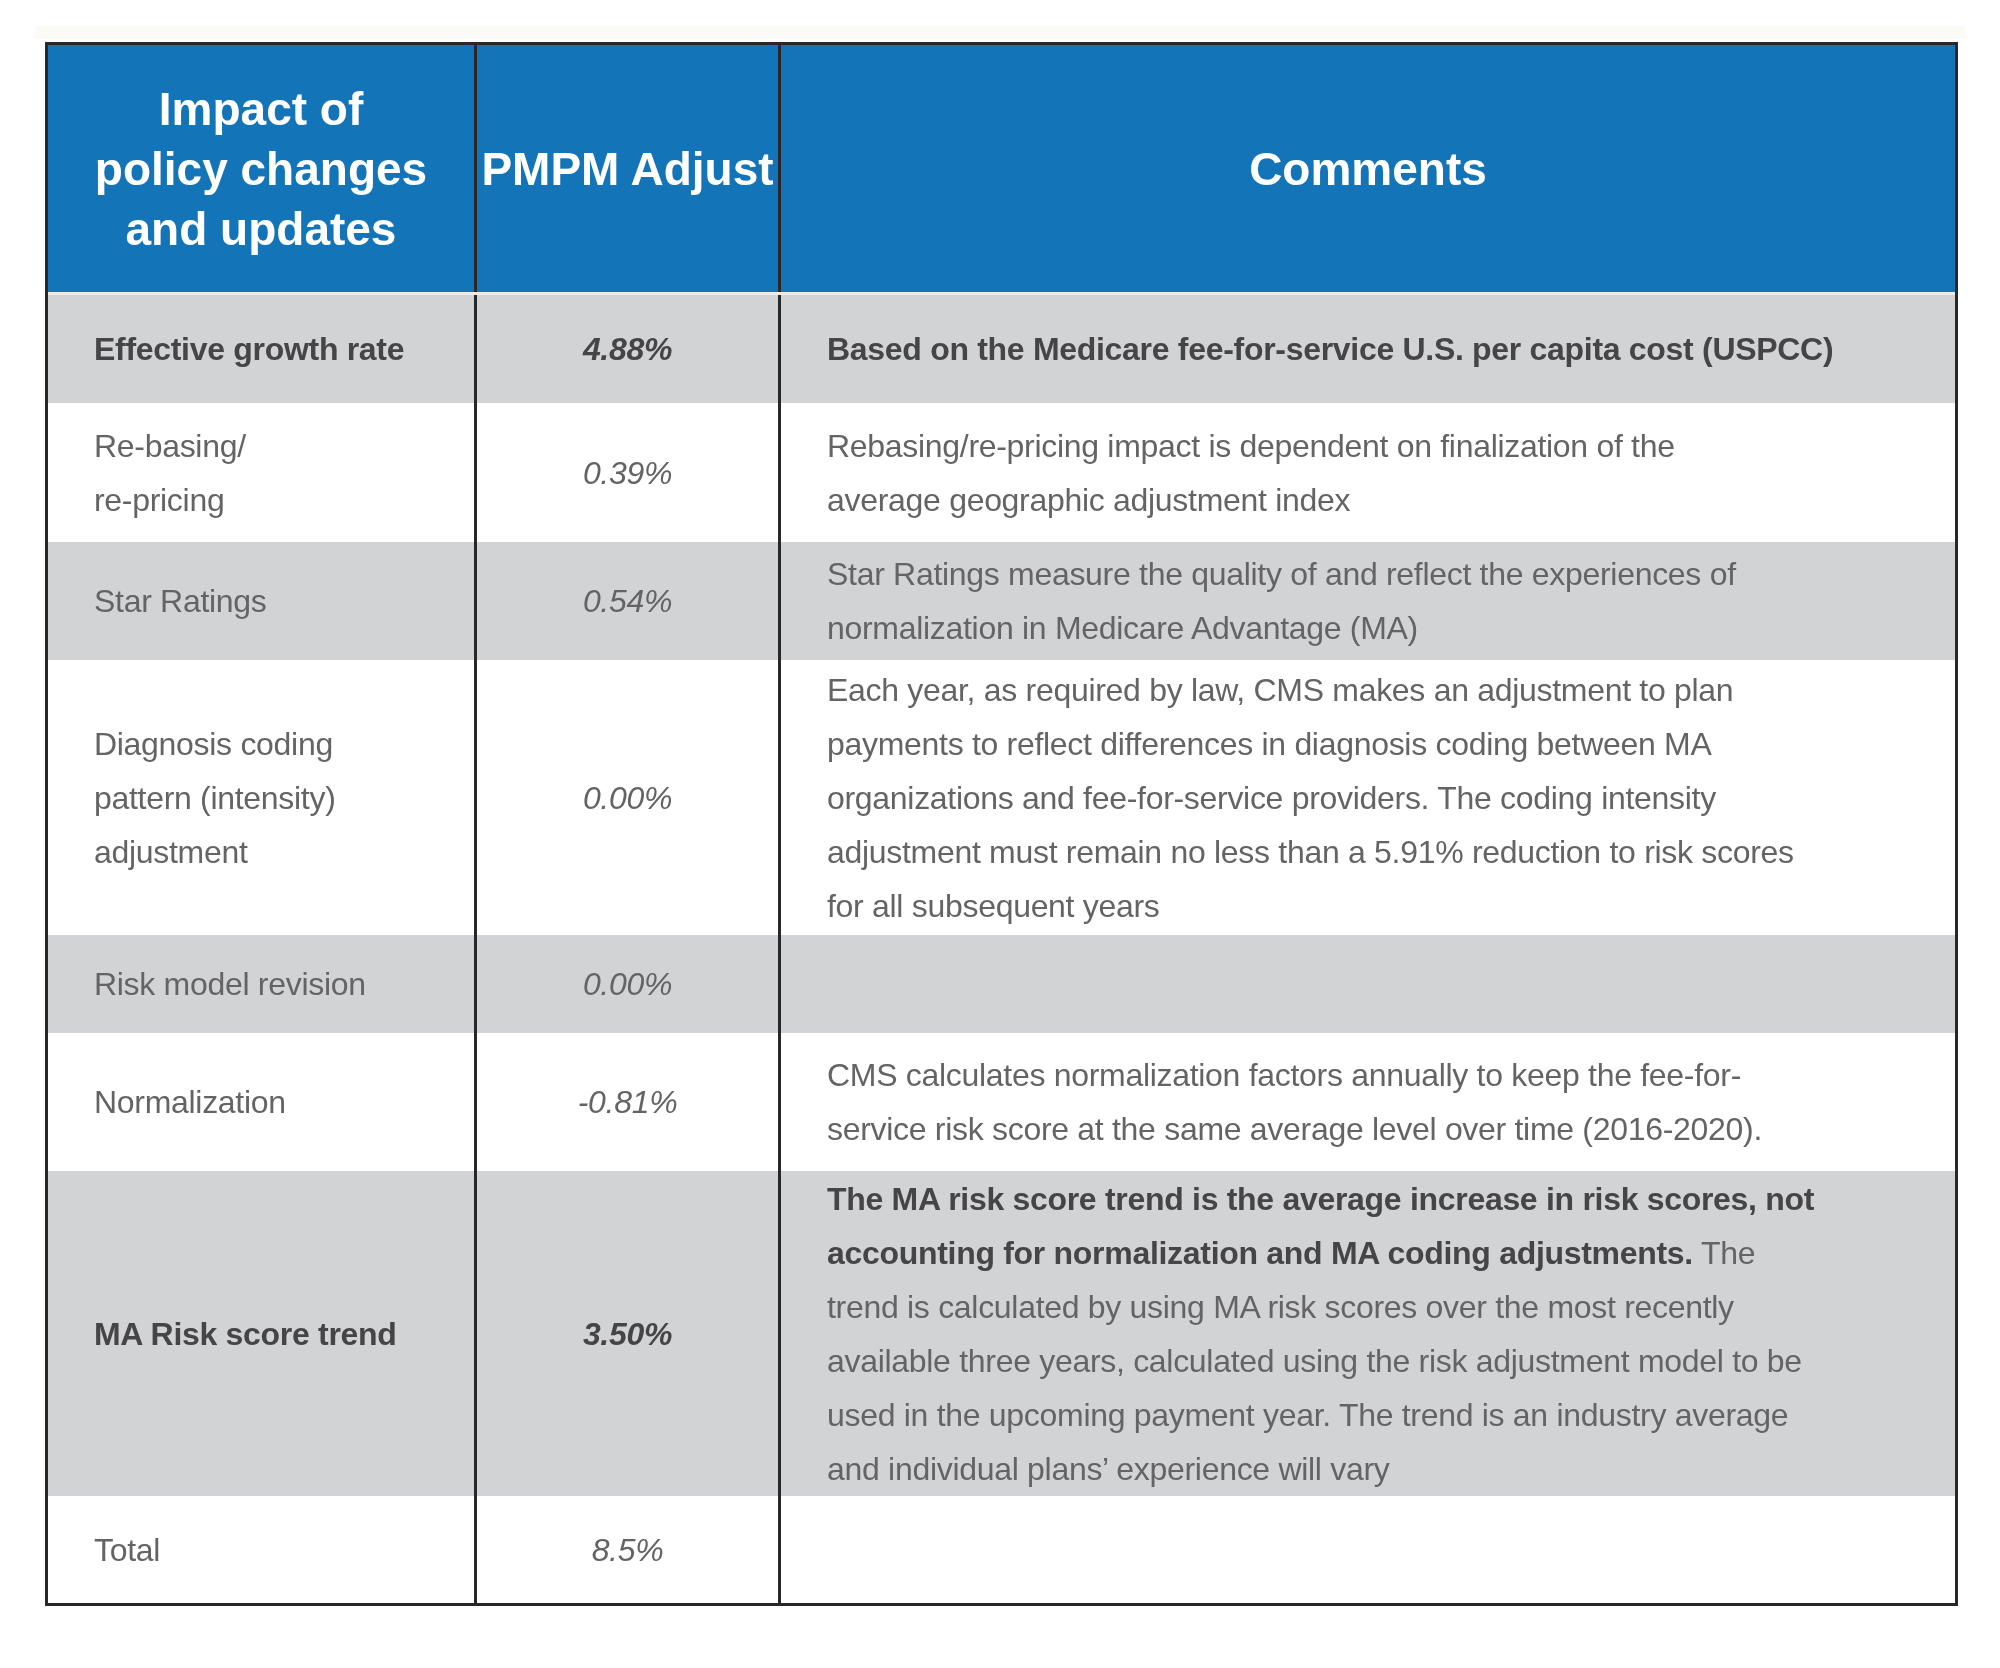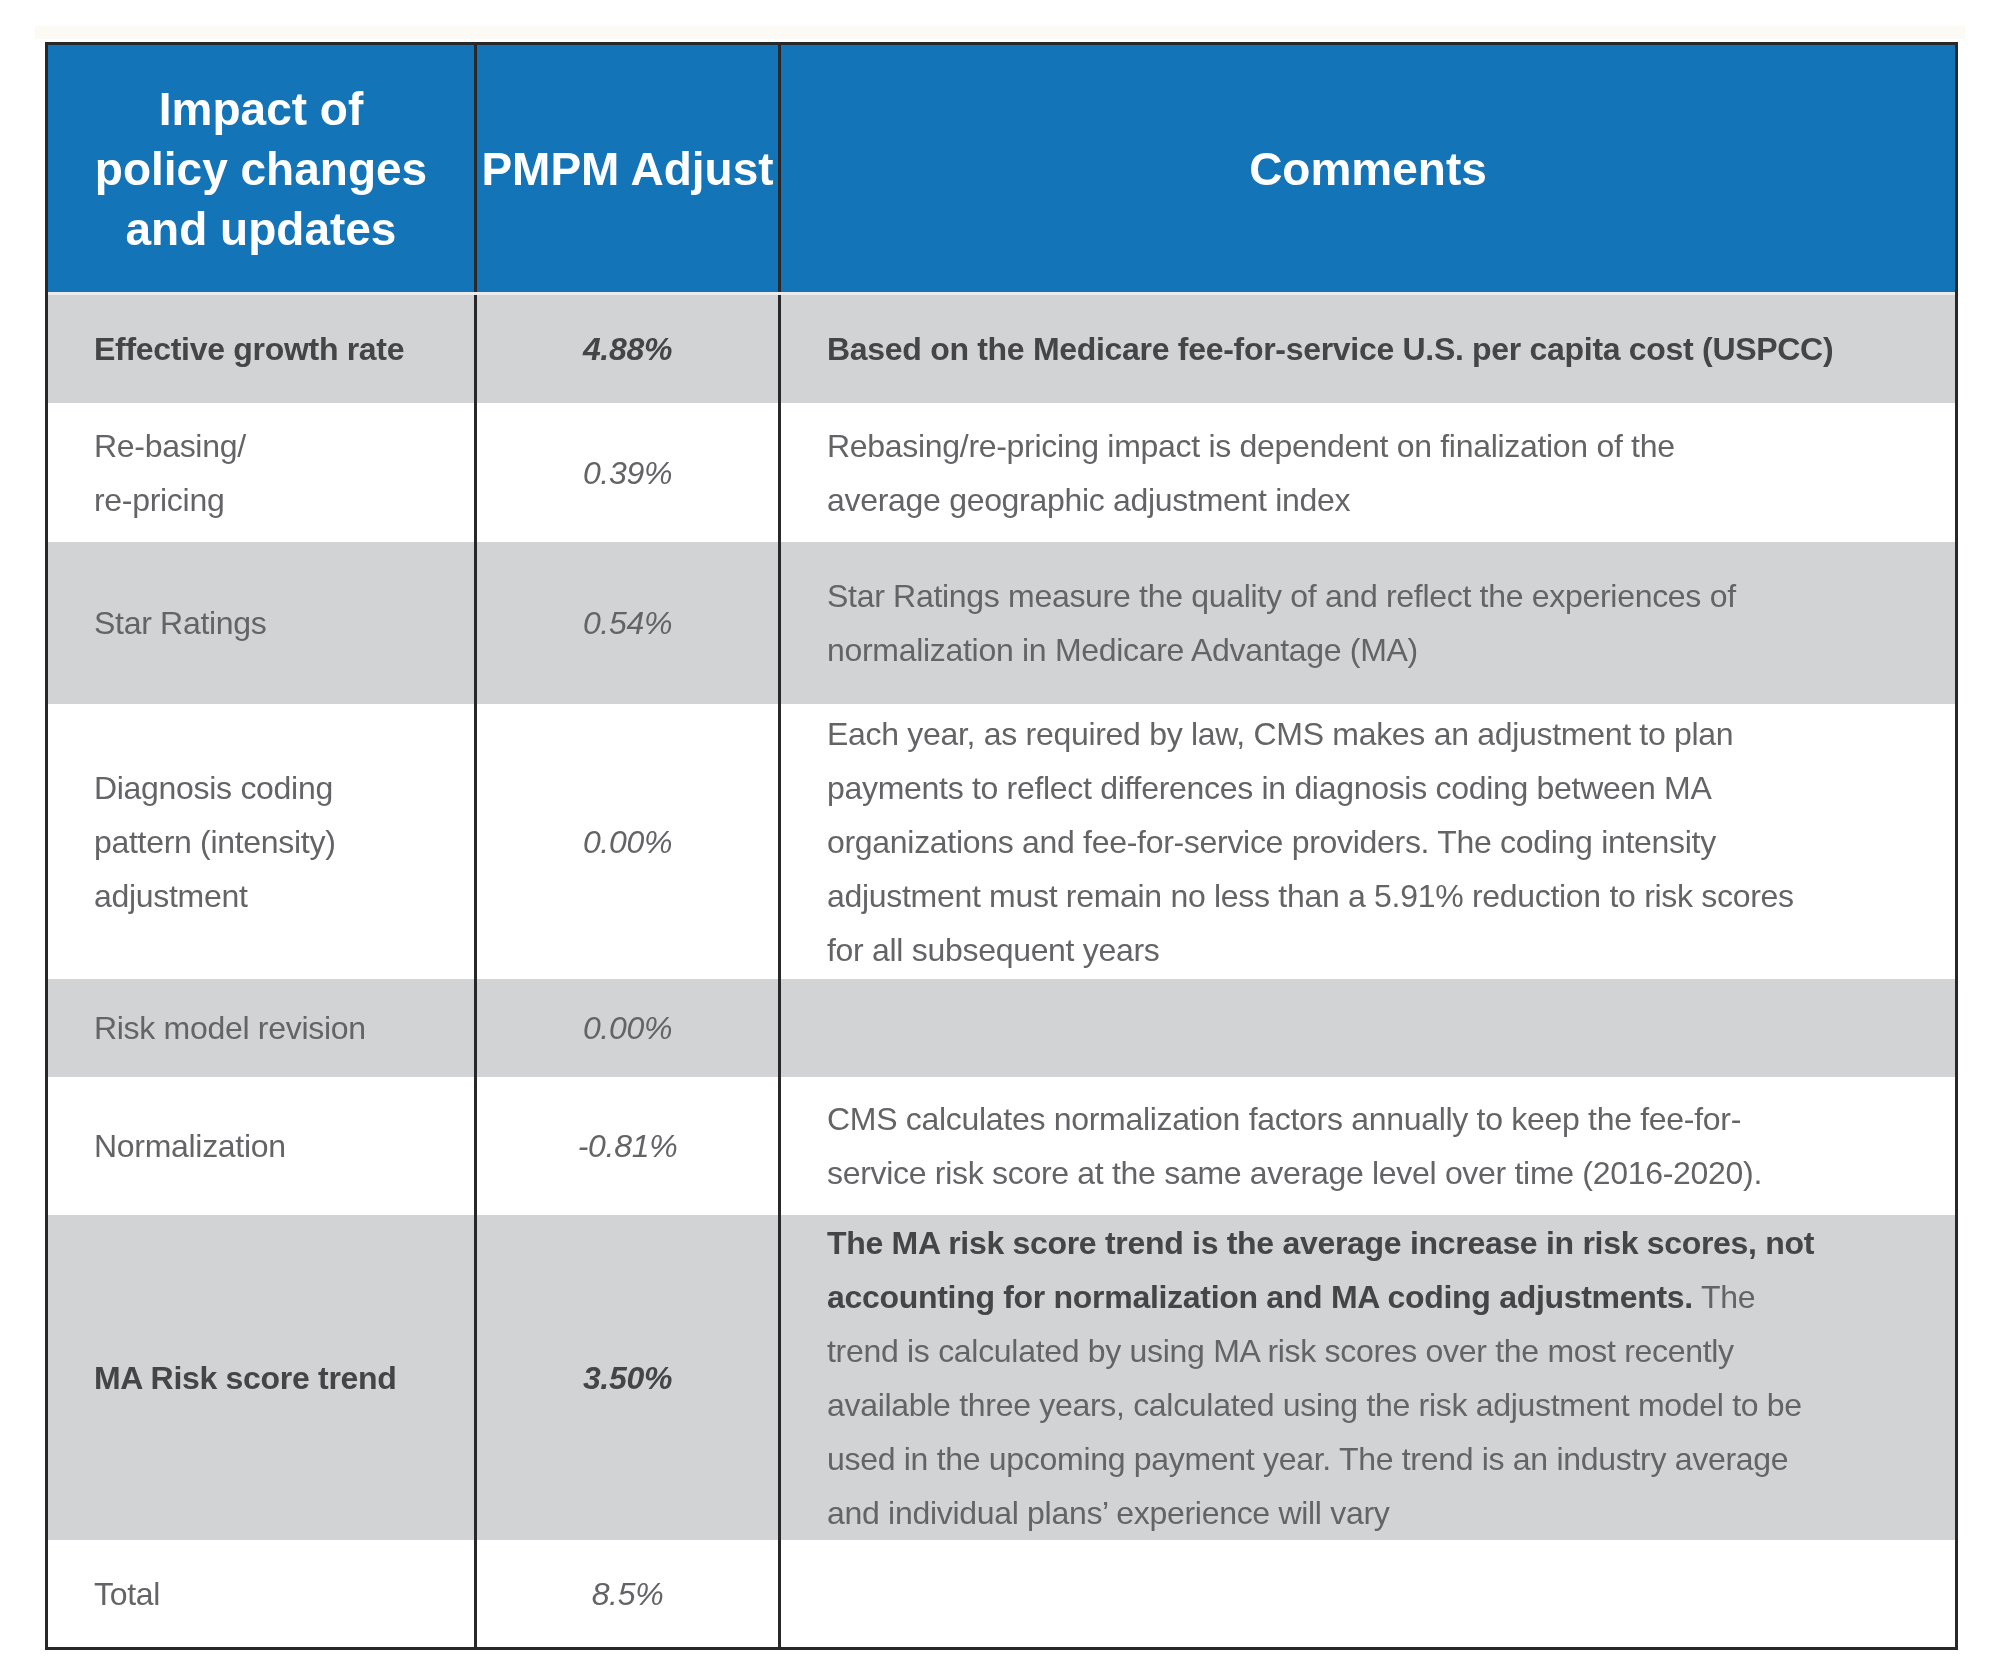--- a/index.html
+++ b/index.html
@@ -36,21 +36,21 @@
   .txt{
     font-size:32px;line-height:54px;letter-spacing:-0.3px;
     color:var(--textreg,#646467);white-space:pre-line;
   }
   .boldrow .label,.boldrow .value,.bold-lead{
     font-weight:bold;color:var(--textbold,#454547);
   }
   .fullbold .comment-reg{font-weight:bold;color:var(--textbold,#454547);}
   .shaded{background:var(--shade,#d2d3d4);}
   
-  .r0{height:108px}.r1{height:139px}.r2{height:162px}.r3{height:275px}
+  .r0{height:108px}.r1{height:139px}.r2{height:118px}.r3{height:275px}
   .r4{height:98px}.r5{height:138px}.r6{height:325px}.r7{height:107px}
 </style>
 </head>
 <body style="--headbg: #1474b8; --shade: #d2d3d4; --line: #28282a; --textreg: #646467; --textbold: #454547; --strip: #fcfaf4;">
 
 <div class="top-strip"></div>
 
 <div class="policy-table">
   <div class="row header-row">
     <div class="cell">Impact of

